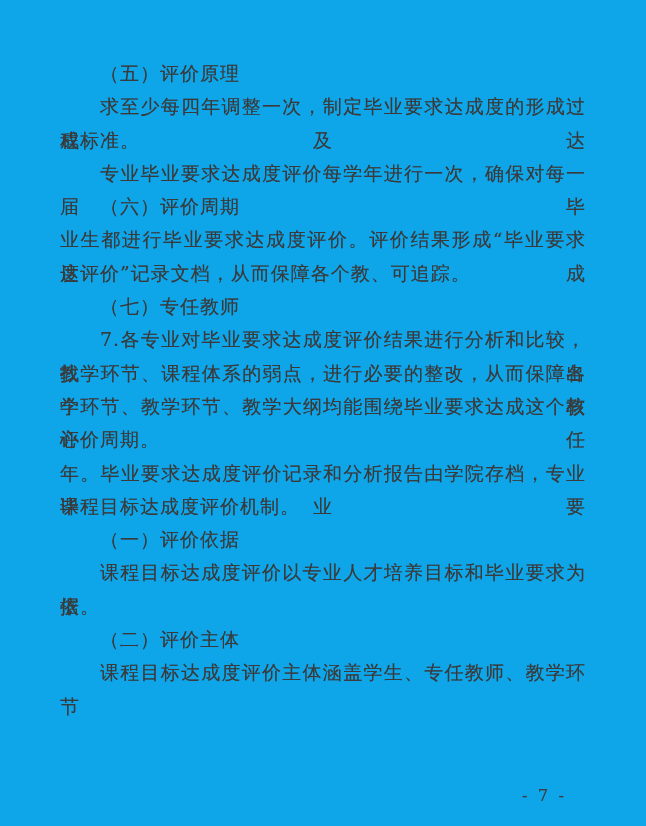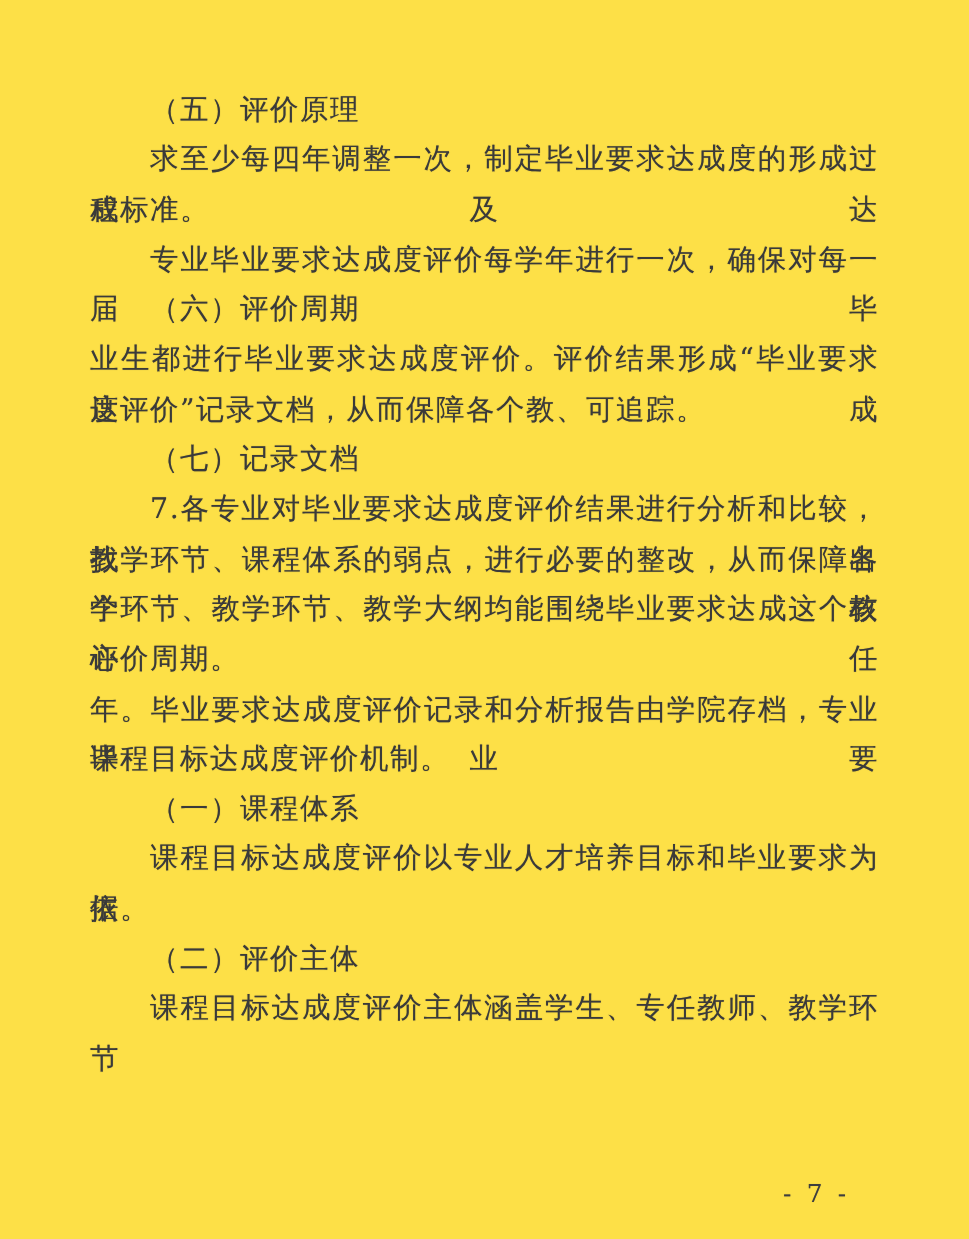--- a/index.html
+++ b/index.html
@@ -13,21 +13,21 @@
     position: relative;
     overflow: hidden;
     font-family: "DejaVu Serif", "Liberation Serif", serif;
   }
   .page {
     position: absolute;
     left: 0;
     top: 0;
     width: 646px;
     height: 826px;
-    background: #fde047;
+    background: #0ea5e9;
   }
   .text-block {
     position: absolute;
     left: 60px;
     top: 57px;
     width: 526px;
     font-size: 19px;
     line-height: 33.3px;
     color: #3a3a3a;
     letter-spacing: 1px;
@@ -61,27 +61,27 @@
 
 <div class="page">
   <div class="text-block">
     <div class="line indent">（五）评价原理</div>
     <div class="line indent justify">求至少每四年调整一次，制定毕业要求达成度的形成过程及达</div>
     <div class="line">成标准。</div>
     <div class="line indent justify">专业毕业要求达成度评价每学年进行一次，确保对每一届毕</div>
     <div class="line indent">（六）评价周期</div>
     <div class="line justify">业生都进行毕业要求达成度评价。评价结果形成“毕业要求达成</div>
     <div class="line">度评价”记录文档，从而保障各个教、可追踪。</div>
-    <div class="line indent">（七）记录文档</div>
+    <div class="line indent">（七）专任教师</div>
     <div class="line indent justify">7.各专业对毕业要求达成度评价结果进行分析和比较，找出</div>
     <div class="line justify">教学环节、课程体系的弱点，进行必要的整改，从而保障各个教</div>
     <div class="line justify">学环节、教学环节、教学大纲均能围绕毕业要求达成这个核心任</div>
     <div class="line">评价周期。</div>
     <div class="line justify">年。毕业要求达成度评价记录和分析报告由学院存档，专业毕业要</div>
     <div class="line">课程目标达成度评价机制。</div>
-    <div class="line indent">（一）课程体系</div>
+    <div class="line indent">（一）评价依据</div>
     <div class="line indent justify">课程目标达成度评价以专业人才培养目标和毕业要求为依</div>
     <div class="line">据。</div>
     <div class="line indent">（二）评价主体</div>
     <div class="line indent justify">课程目标达成度评价主体涵盖学生、专任教师、教学环节</div>
   </div>
   <div class="page-number">- 7 -</div>
 </div>
 
 </body></html>

